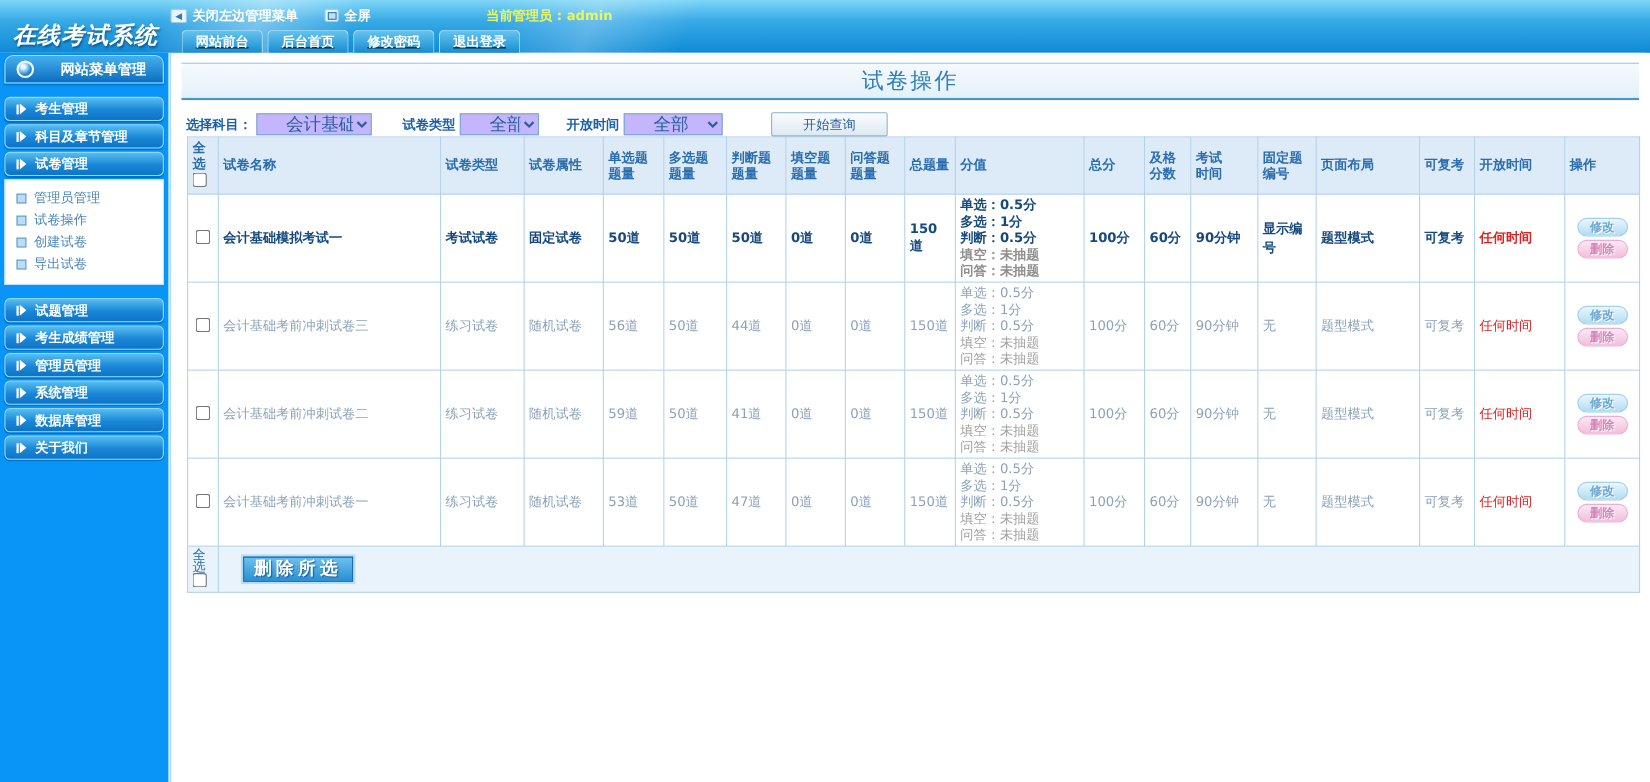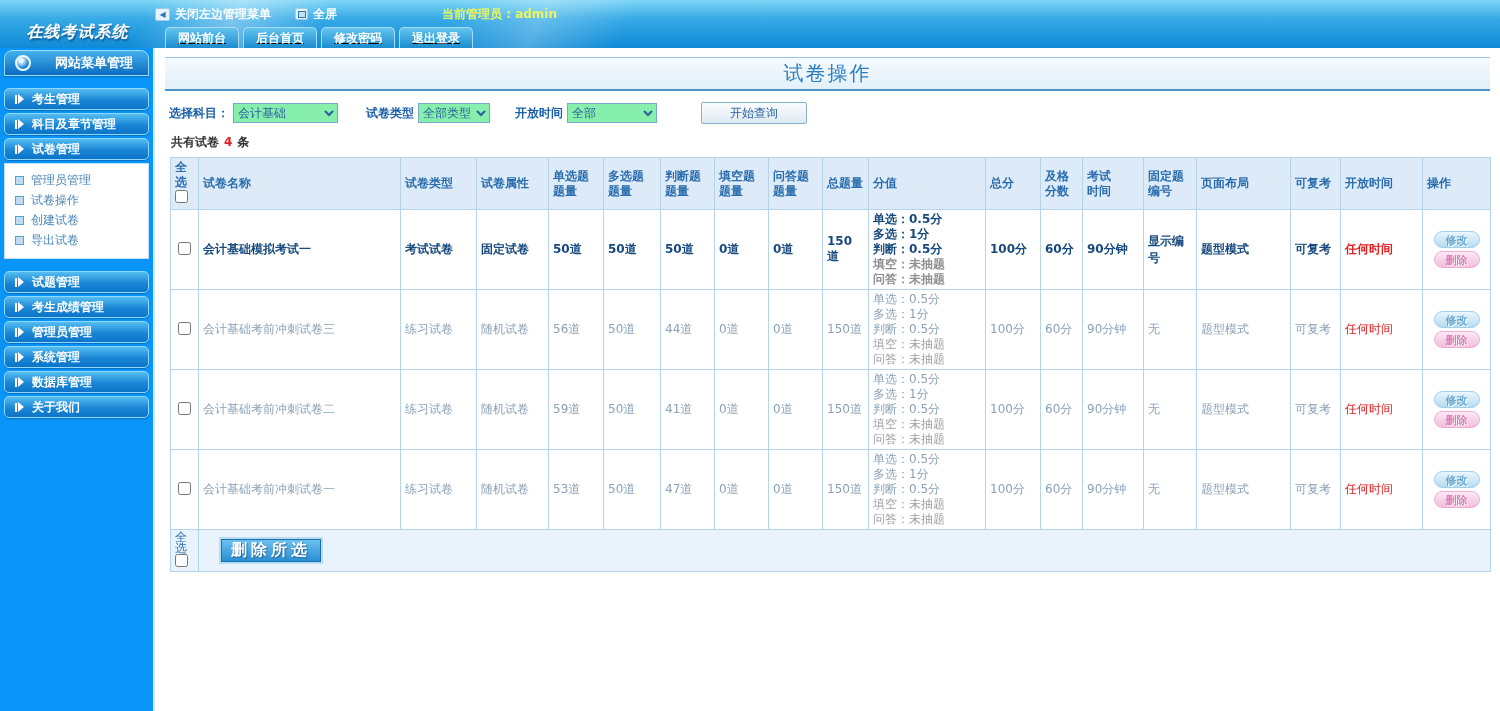--- a/index.html
+++ b/index.html
@@ -5,21 +5,21 @@
   * { margin:0; padding:0; box-sizing:border-box; }
   html,body { width:1500px; height:711px; overflow:hidden; background:#fff;
     font-family:"DejaVu Sans","Liberation Sans",sans-serif; }
 
   
   .topband { position:absolute; left:0; top:0; width:1500px; height:48px;
     background:linear-gradient(180deg,#7ed6f6 0%,#36a9e6 40%,#0f8ad6 100%); }
   .topband::after { content:""; position:absolute; inset:0;
     background:linear-gradient(115deg,transparent 10%,rgba(255,255,255,.35) 16%,transparent 22%,transparent 30%,rgba(255,255,255,.25) 36%,transparent 42%); pointer-events:none; }
   .logo { position:absolute; left:0; top:0; width:155px; height:64px; display:flex; align-items:center; justify-content:center;
-    font-family:"DejaVu Serif","Liberation Serif",serif; font-style:italic; font-weight:bold; font-size:16px; color:#fff;
+    font-family:"DejaVu Serif","Liberation Serif",serif; font-style:italic; font-weight:bold; font-size:21px; color:#fff;
     text-shadow:1px 2px 2px rgba(0,40,90,.55); letter-spacing:1px; z-index:3; }
   .topbar-row { position:absolute; left:155px; top:4px; height:20px; display:flex; align-items:center; gap:10px; z-index:3; font-size:12px; }
   .top-link { display:flex; align-items:center; gap:5px; color:#fff; font-weight:bold; cursor:pointer; }
   .icon-collapse { display:inline-flex; width:15px; height:13px; background:#e8f4fb; border:1px solid #9fcde8; border-radius:2px;
     color:#2a7ab8; font-size:8px; align-items:center; justify-content:center; }
   .icon-fullscreen { display:inline-block; width:13px; height:12px; background:#e8f4fb; border:1px solid #9fcde8; border-radius:2px; position:relative; }
   .icon-fullscreen::after { content:""; position:absolute; left:2px; top:2px; width:6px; height:5px; border:1px solid #2a7ab8; background:#bfe2f5; }
   .admin-label { margin-left:95px; color:#e9f65e; font-weight:bold; }
   .tabs { position:absolute; left:165px; bottom:0; display:flex; gap:4px; z-index:3;text-decoration:underline; }
   .tab { height:21px; padding:0 12px; display:flex; align-items:center;
@@ -45,21 +45,21 @@
   .sub-item { height:20px; display:flex; align-items:center; gap:7px; padding:0 10px; color:#4a86b8; font-size:12px; cursor:pointer; }
   .square-icon { display:inline-block; width:9px; height:9px; background:#bfdcf2; border:1px solid #5a9fd0; }
 
   
   .main { position:absolute; left:165px; top:48px; width:1330px; height:663px; background:#fff; }
   .title-bar { margin-top:9px; width:1325px; height:34px; display:flex; align-items:center; justify-content:center;
     background:linear-gradient(180deg,#f5fafd,#e3f1fa); border-top:1px solid #9cc6e8; border-bottom:2px solid #4a94cc; }
   .title-bar .title { font-size:20px; color:#2b7ec0; letter-spacing:2px; }
 
   .filter-row { margin:11px 0 0 4px; display:flex; align-items:center; font-size:12px; color:#1a5fa8; font-weight:bold; }
-  .filter-row select { height:20px; min-width:70px; border:1px solid #7aa8cc; color:#2a5f9f; font-size:12px; background:#86efac; margin-left:4px; }
+  .filter-row select { height:20px; min-width:70px; border:1px solid #7aa8cc; color:#2a5f9f; font-size:16px; background:#c4b5fd; margin-left:4px;padding-left:22px; }
   .sel-subject { width:105px; } .sel-type { width:72px; } .sel-time { width:90px; }
   .gap1 { margin-left:28px; } .gap2 { margin-left:25px; }
   .search-btn { margin-left:44px; height:22px; padding:0 28px; background:linear-gradient(180deg,#fafcfe,#dde9f2);
     border:1px solid #8ab0cc; border-radius:2px; color:#2a5f9f; font-size:12px; cursor:pointer; }
 
   .count-line { margin:10px 0 6px 6px; font-size:12px; color:#333; font-weight:bold; }
   .count-line .num { color:#e02020; margin:0 5px; }
 
   table.exam { border-collapse:collapse; margin-left:5px; width:1320px; table-layout:fixed; }
   table.exam th, table.exam td { border:1px solid #b5d3eb; font-size:12px; padding:2px 4px; text-align:left; vertical-align:middle; }
@@ -214,23 +214,20 @@
     <select class="sel-type">
       <option>全部类型</option>
     </select>
     <span class="gap2">开放时间</span>
     <select class="sel-time">
       <option>全部</option>
     </select>
     <button class="search-btn">开始查询</button>
   </div>
 
-  <div class="count-line">
-    <span>共有试卷</span><span class="num">4</span><span>条</span>
-  </div>
 
   <table class="exam">
     <colgroup>
       <col style="width:28px">
         <col style="width:202px">
         <col style="width:76px">
         <col style="width:72px">
       <col style="width:55px">
         <col style="width:57px">
         <col style="width:54px">

